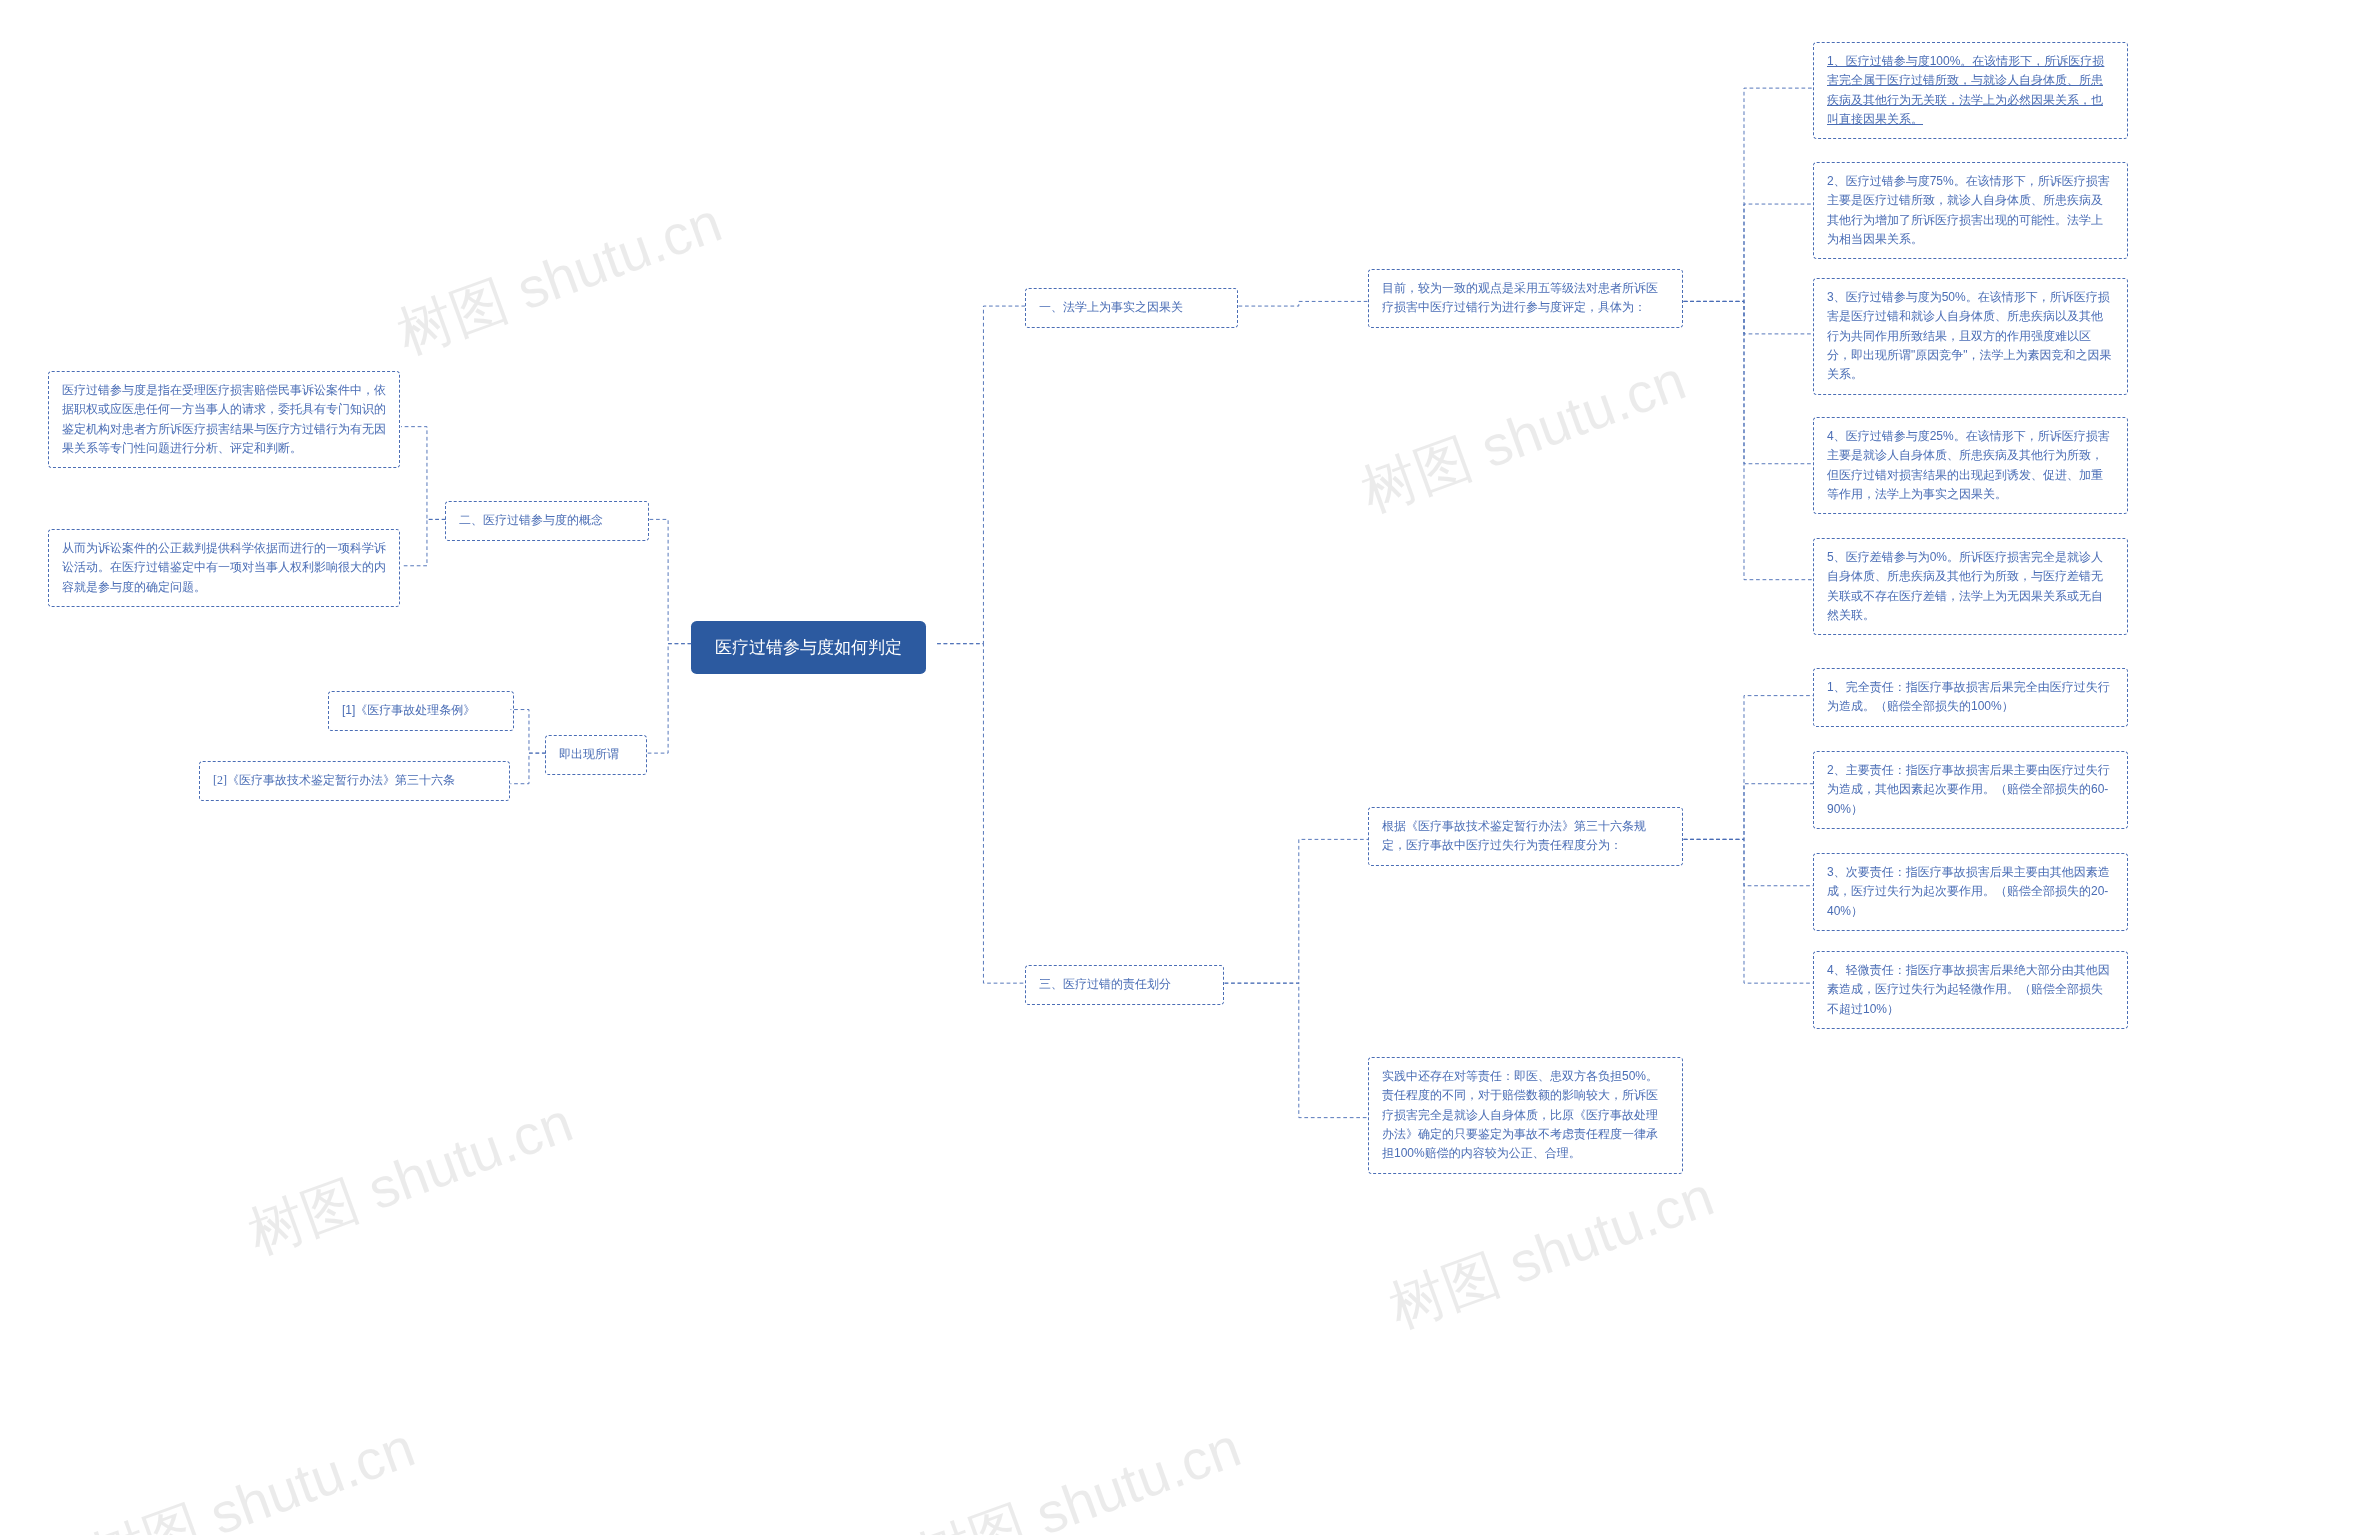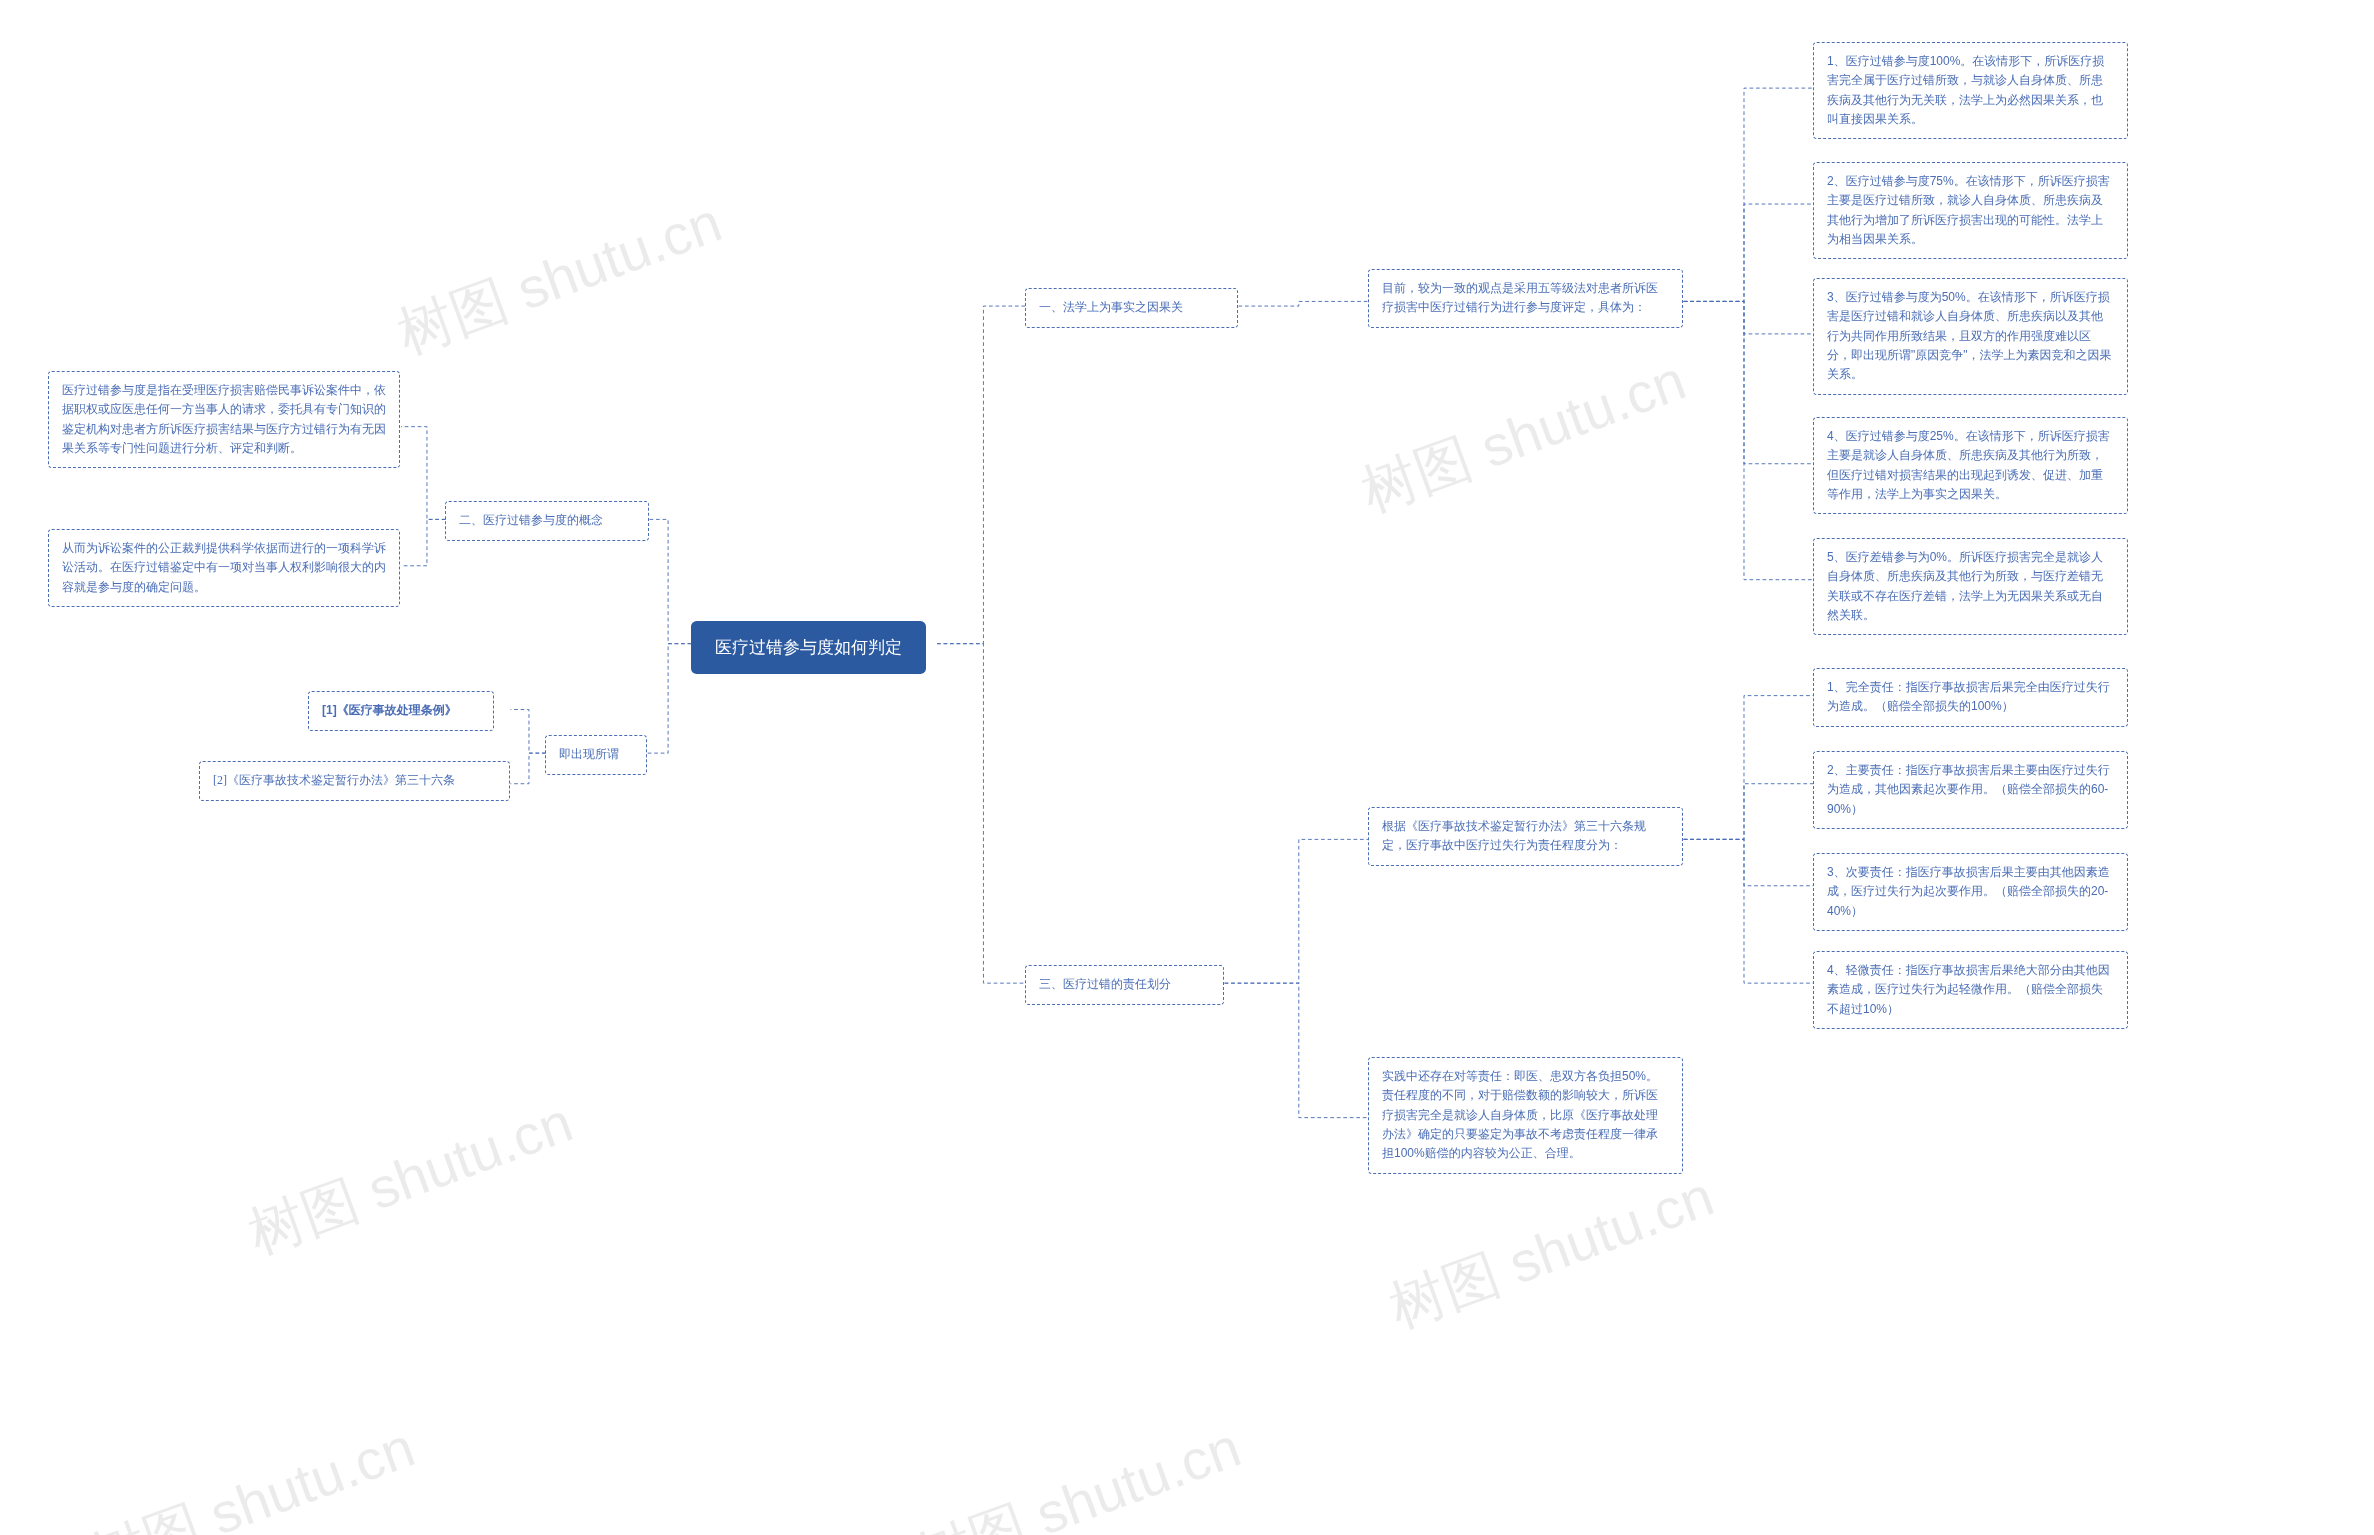--- a/index.html
+++ b/index.html
@@ -81,36 +81,36 @@
   <span>医疗过错参与度是指在受理医疗损害赔偿民事诉讼案件中，依据职权或应医患任何一方当事人的请求，委托具有专门知识的鉴定机构对患者方所诉医疗损害结果与医疗方过错行为有无因果关系等专门性问题进行分析、评定和判断。</span>
 </div>
 <div class="node" style="left:48px; top:529px; width:352px;">
   <span>从而为诉讼案件的公正裁判提供科学依据而进行的一项科学诉讼活动。在医疗过错鉴定中有一项对当事人权利影响很大的内容就是参与度的确定问题。</span>
 </div>
 
 <div class="node" style="left:545px; top:735px; width:102px;">
   <span>即出现所谓</span>
 </div>
 
-<div class="node" style="left:308px; top:691px; width:186px;font-weight:bold;">
+<div class="node" style="left:328px; top:691px; width:186px;">
   <span>[1]《医疗事故处理条例》</span>
 </div>
 <div class="node" style="left:199px; top:761px; width:311px;font-family:Liberation Serif, serif;">
   <span>[2]《医疗事故技术鉴定暂行办法》第三十六条</span>
 </div>
 
 <div class="node" style="left:1025px; top:288px; width:213px;">
   <span>一、法学上为事实之因果关</span>
 </div>
 
 <div class="node" style="left:1368px; top:269px; width:315px;">
   <span>目前，较为一致的观点是采用五等级法对患者所诉医疗损害中医疗过错行为进行参与度评定，具体为：</span>
 </div>
 
-<div class="node" style="left:1813px; top:42px; width:315px;">
+<div class="node" style="left:1813px; top:42px; width:315px;text-decoration:underline;">
   <span>1、医疗过错参与度100%。在该情形下，所诉医疗损害完全属于医疗过错所致，与就诊人自身体质、所患疾病及其他行为无关联，法学上为必然因果关系，也叫直接因果关系。</span>
 </div>
 <div class="node" style="left:1813px; top:162px; width:315px;">
   <span>2、医疗过错参与度75%。在该情形下，所诉医疗损害主要是医疗过错所致，就诊人自身体质、所患疾病及其他行为增加了所诉医疗损害出现的可能性。法学上为相当因果关系。</span>
 </div>
 <div class="node" style="left:1813px; top:278px; width:315px;">
   <span>3、医疗过错参与度为50%。在该情形下，所诉医疗损害是医疗过错和就诊人自身体质、所患疾病以及其他行为共同作用所致结果，且双方的作用强度难以区分，即出现所谓"原因竞争"，法学上为素因竞和之因果关系。</span>
 </div>
 <div class="node" style="left:1813px; top:417px; width:315px;">
   <span>4、医疗过错参与度25%。在该情形下，所诉医疗损害主要是就诊人自身体质、所患疾病及其他行为所致，但医疗过错对损害结果的出现起到诱发、促进、加重等作用，法学上为事实之因果关。</span>

